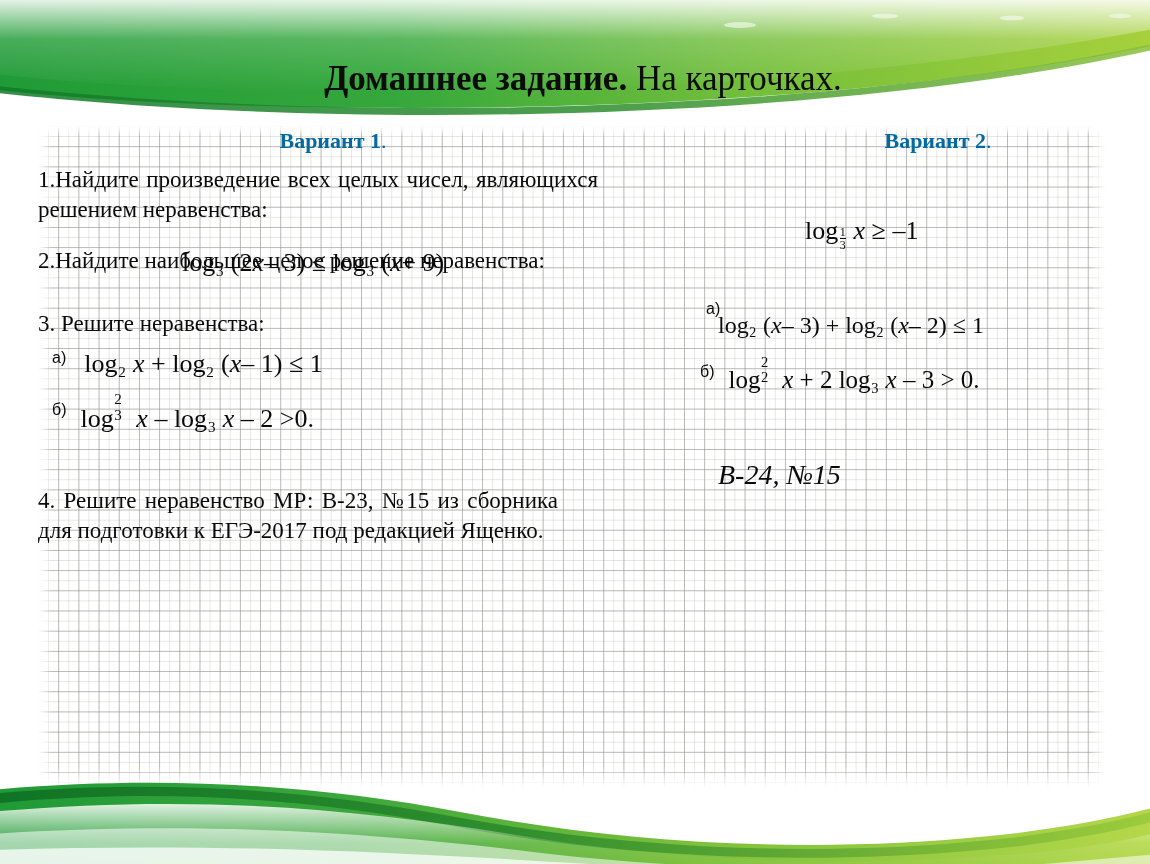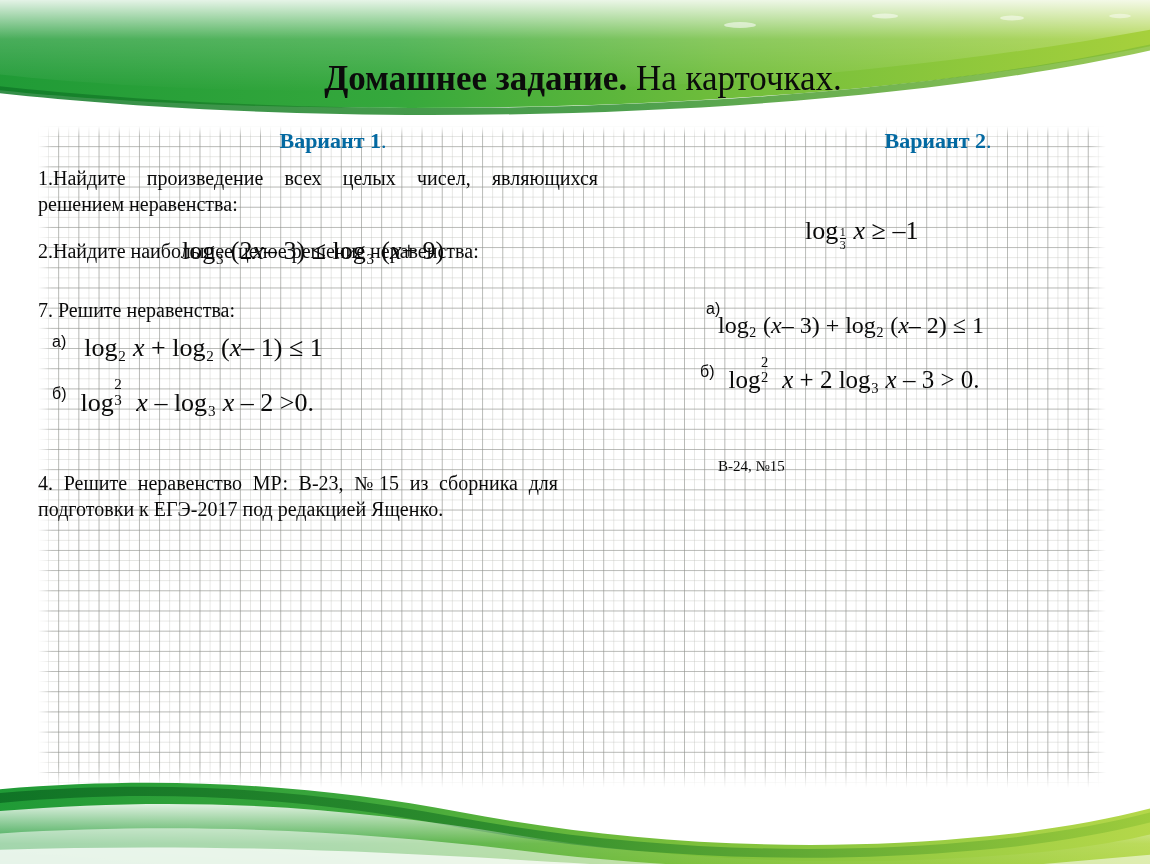--- a/index.html
+++ b/index.html
@@ -79,21 +79,21 @@
     font-size: 22px;
     color: #0369a1;
     text-align: center;
   }
   #variant-1-head { margin-left: 30px; }
   #variant-2-head { margin-left: 70px; }
   .variant-head .dot { font-weight: normal; }
 
   .task-text {
     font-family: "Liberation Serif", serif;
-    font-size: 20px;
+    font-size: 23px;
     line-height: 1.32;
     color: #0a0a0a;
     text-align: justify;
     text-justify: inter-word;
   }
   .task-text.nojust { text-align: left; }
 
   .label-ab {
     font-family: "Liberation Sans", sans-serif;
     font-size: 16px;
@@ -207,21 +207,21 @@
     <div class="math-row" style="margin-top:-28px; margin-left:144px;">
       <span class="math">
         <span class="op">log</span><span class="sub">3</span>
         <span class="op">(2</span><span class="it">x</span><span class="op">– 3)</span>
         <span class="op">≤</span>
         <span class="op">log</span><span class="sub">3</span>
         <span class="op">(</span><span class="it">x</span><span class="op">+ 9)</span>
       </span>
     </div>
 
-    <div class="task-text nojust" style="margin-top:29px;">7. Решите неравенства:</div>
+    <div class="task-text nojust" style="margin-top:29px;">3. Решите неравенства:</div>
 
     <div style="margin-top:10px; margin-left:14px;">
       <span class="label-ab inline-mid" style="vertical-align:top;">а)</span>
       <span class="math" style="margin-left:14px;">
         <span class="op">log</span><span class="sub">2</span>
         <span class="it">x</span>
         <span class="op">+</span>
         <span class="op">log</span><span class="sub">2</span>
         <span class="op">(</span><span class="it">x</span><span class="op">– 1)</span>
         <span class="op">≤</span>
@@ -280,21 +280,21 @@
         <span class="op">log</span><span class="logsq"><span class="up">2</span><span class="dn">2</span></span>
         <span class="it">x</span>
         <span class="op">+ 2</span>
         <span class="op">log</span><span class="sub">3</span>
         <span class="it">x</span>
         <span class="op">– 3</span>
         <span class="op">&gt; 0.</span>
       </span>
     </div>
 
-    <div class="task-text nojust" style="margin-top:60px; margin-left:30px; font-size:15px;">В-24, №15</div>
+    <div class="task-text nojust" style="margin-top:60px; margin-left:30px; font-size:28px;font-style:italic;">В-24, №15</div>
   </div>
 
   <svg id="bottom-wave" class="deco" viewBox="0 0 1170 120" preserveAspectRatio="none">
     <defs>
       <linearGradient id="gBotA" x1="0" y1="0" x2="1" y2="0">
         <stop offset="0%" stop-color="#1f9a36"></stop>
         <stop offset="30%" stop-color="#3aa63b"></stop>
         <stop offset="60%" stop-color="#7cc03b"></stop>
         <stop offset="100%" stop-color="#b6d84a"></stop>
       </linearGradient>

